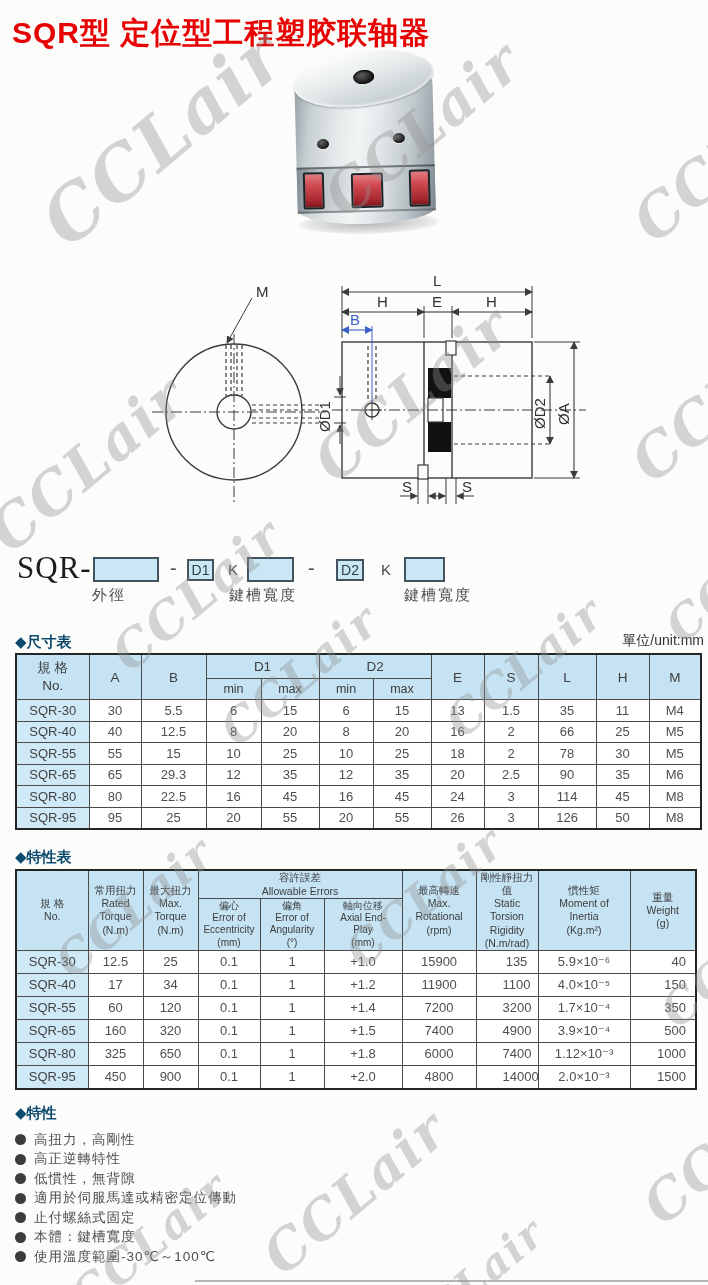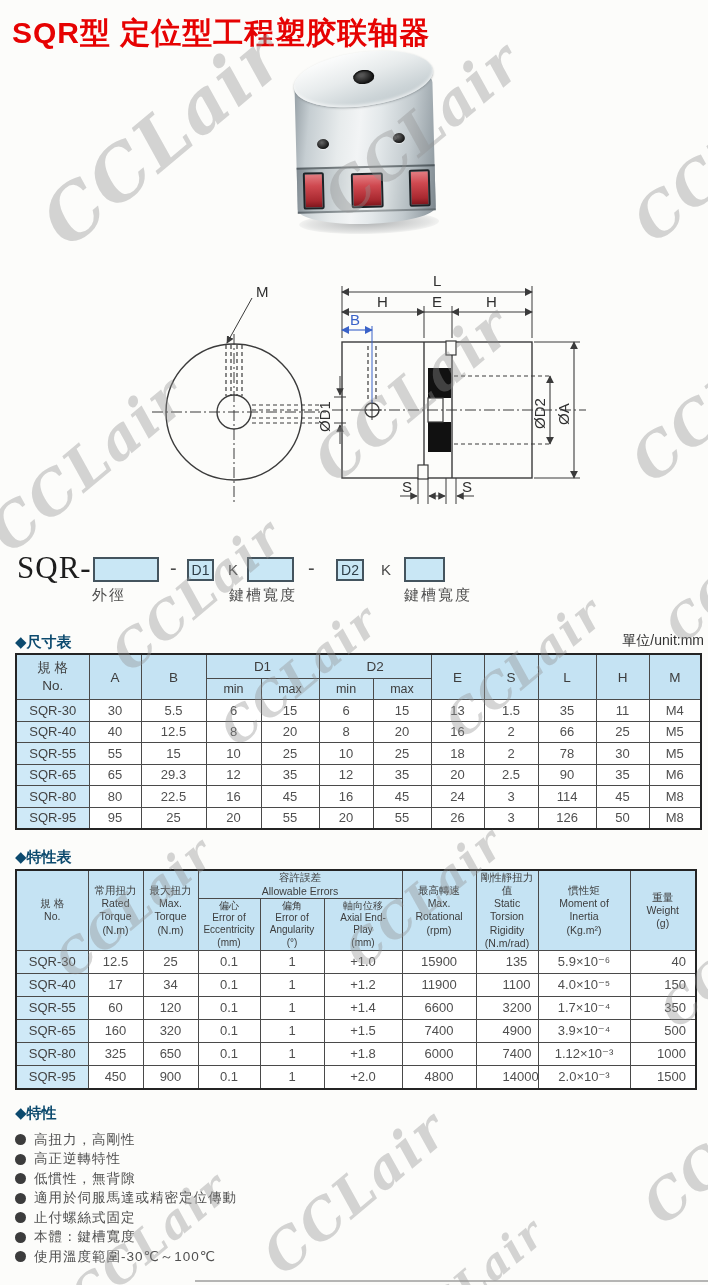--- a/index.html
+++ b/index.html
@@ -463,21 +463,21 @@
           <td class="c8">4.0×10⁻⁵</td>
           <td class="c9">150</td>
         </tr>
         <tr>
           <td class="c0">SQR-55</td>
           <td class="c1">60</td>
           <td class="c2">120</td>
           <td class="c3">0.1</td>
           <td class="c4">1</td>
           <td class="c5">+1.4</td>
-          <td class="c6">6600</td>
+          <td class="c6">7200</td>
           <td class="c7">3200</td>
           <td class="c8">1.7×10⁻⁴</td>
           <td class="c9">350</td>
         </tr>
         <tr>
           <td class="c0">SQR-65</td>
           <td class="c1">160</td>
           <td class="c2">320</td>
           <td class="c3">0.1</td>
           <td class="c4">1</td>

